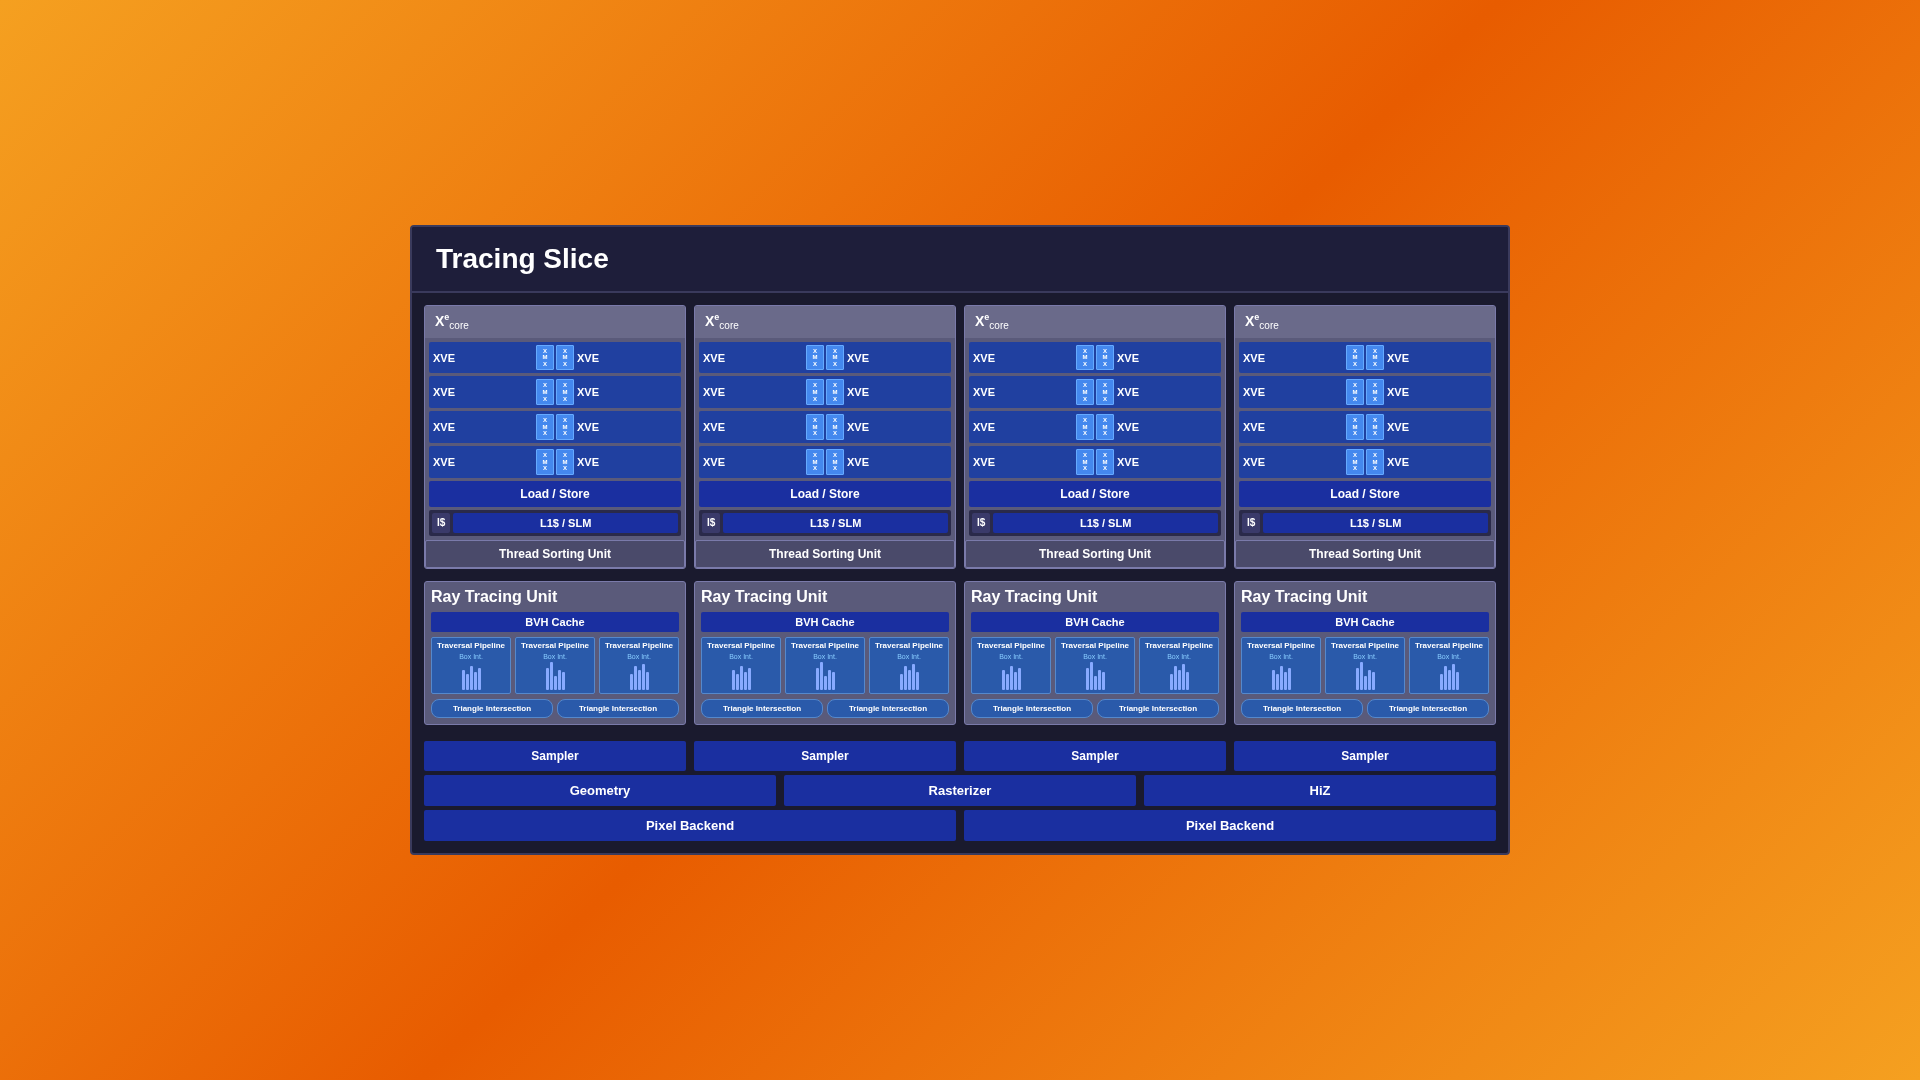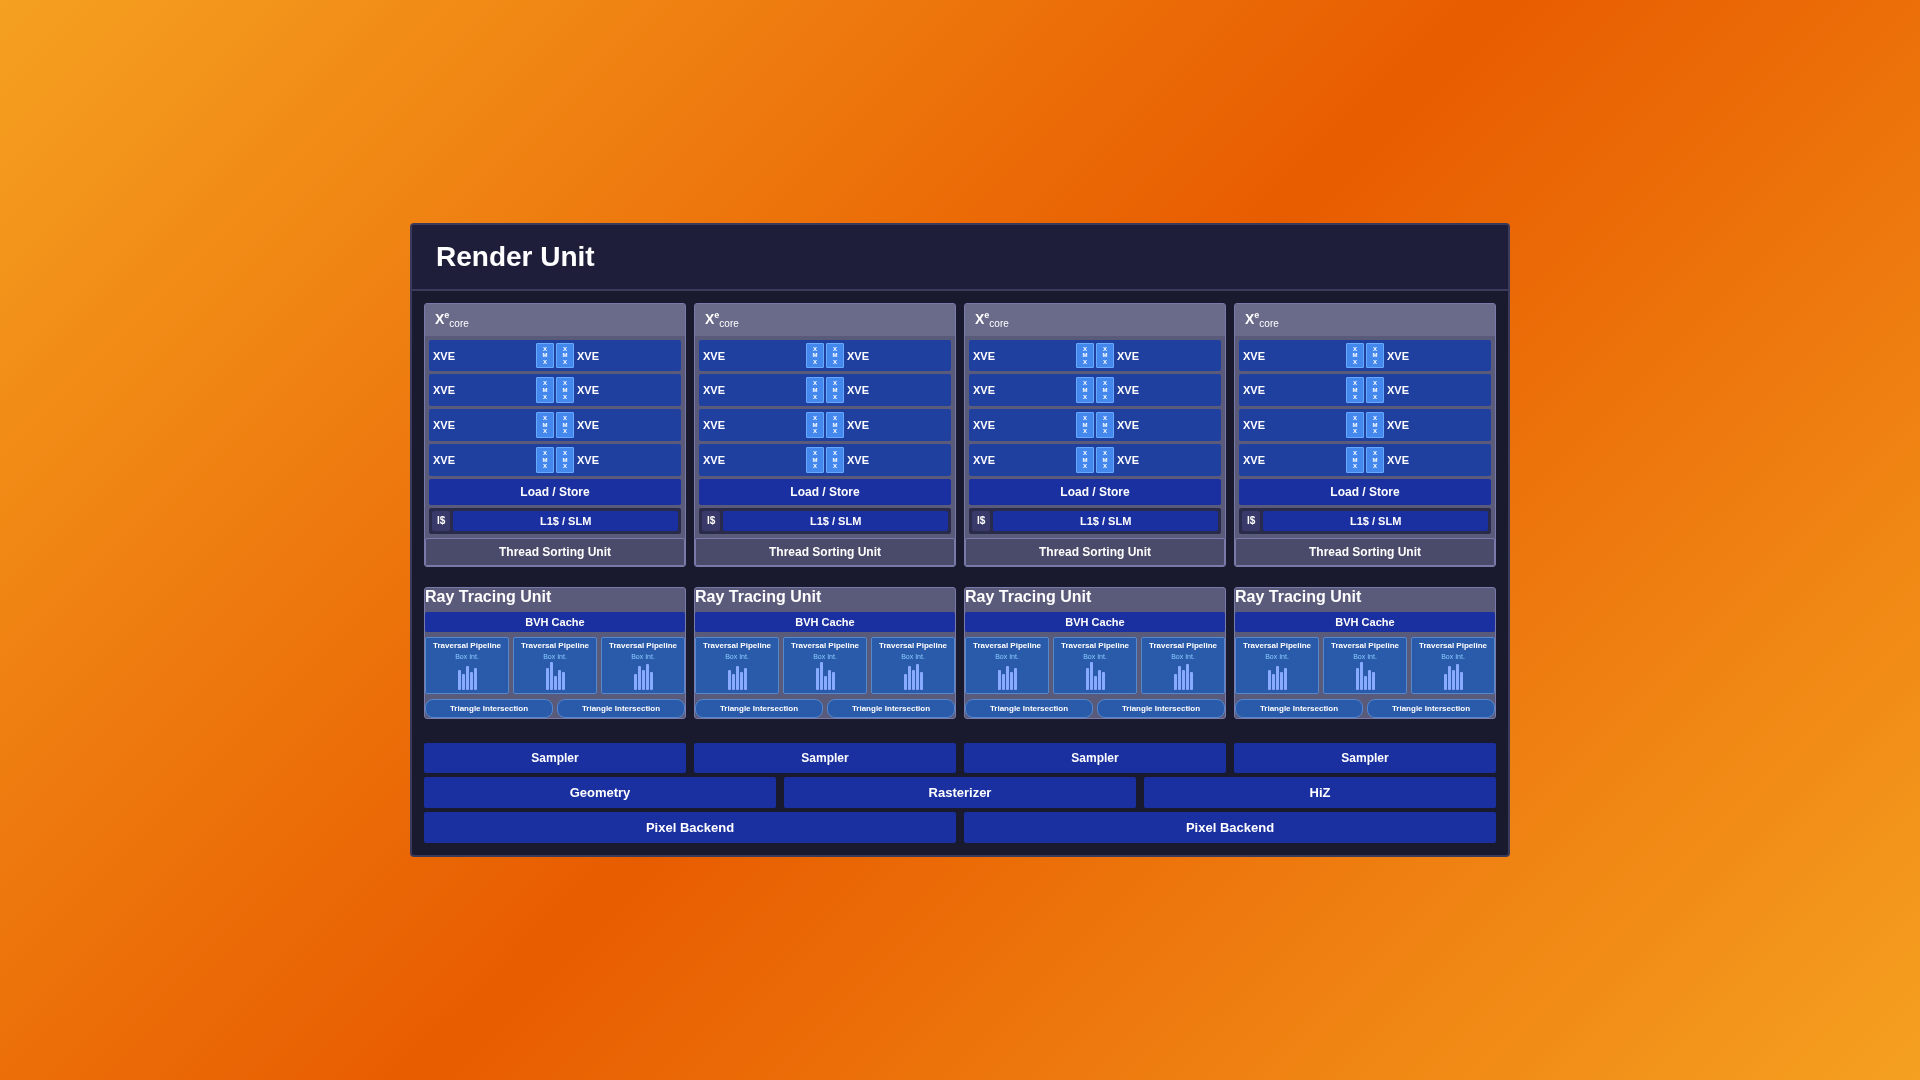--- a/index.html
+++ b/index.html
@@ -27,21 +27,21 @@
     }
     .title-bar h1 {
       color: white;
       font-size: 28px;
       font-weight: bold;
     }
     .main-content {
       padding: 12px;
       display: flex;
       flex-direction: column;
-      gap: 20px;
+      gap: 12px;
     }
     
     .xe-cores-row {
       display: grid;
       grid-template-columns: repeat(4, 1fr);
       gap: 8px;
     }
     .xe-core-panel {
       background: #5a5a7a;
       border: 1px solid #7a7aaa;
@@ -157,20 +157,21 @@
     .ray-tracing-row {
       display: grid;
       grid-template-columns: repeat(4, 1fr);
       gap: 8px;
     }
     .rtu-panel {
       background: #5a5a7a;
       border: 1px solid #7a7aaa;
       border-radius: 3px;
       overflow: hidden;
+      padding: 6px;
     }
     .rtu-title {
       color: white;
       font-size: 16px;
       font-weight: bold;
       margin-bottom: 6px;
     }
     .bvh-cache-bar {
       background: #1a2fa0;
       color: white;
@@ -273,21 +274,21 @@
       display: grid;
       grid-template-columns: 1fr 1fr;
       gap: 8px;
     }
   </style>
 </head>
 <body>
 
 <div class="outer-panel">
   <div class="title-bar">
-    <h1>Render Unit</h1>
+    <h1>Tracing Slice</h1>
   </div>
   <div class="main-content">
 
     <div class="xe-cores-row">
 
       <div class="xe-core-panel">
         <div class="xe-core-header">
           <span class="xe-core-logo">X<sup>e</sup><sub style="font-size:10px;color:white;font-weight:normal;">core</sub></span>
         </div>
         <div class="xe-core-body">

